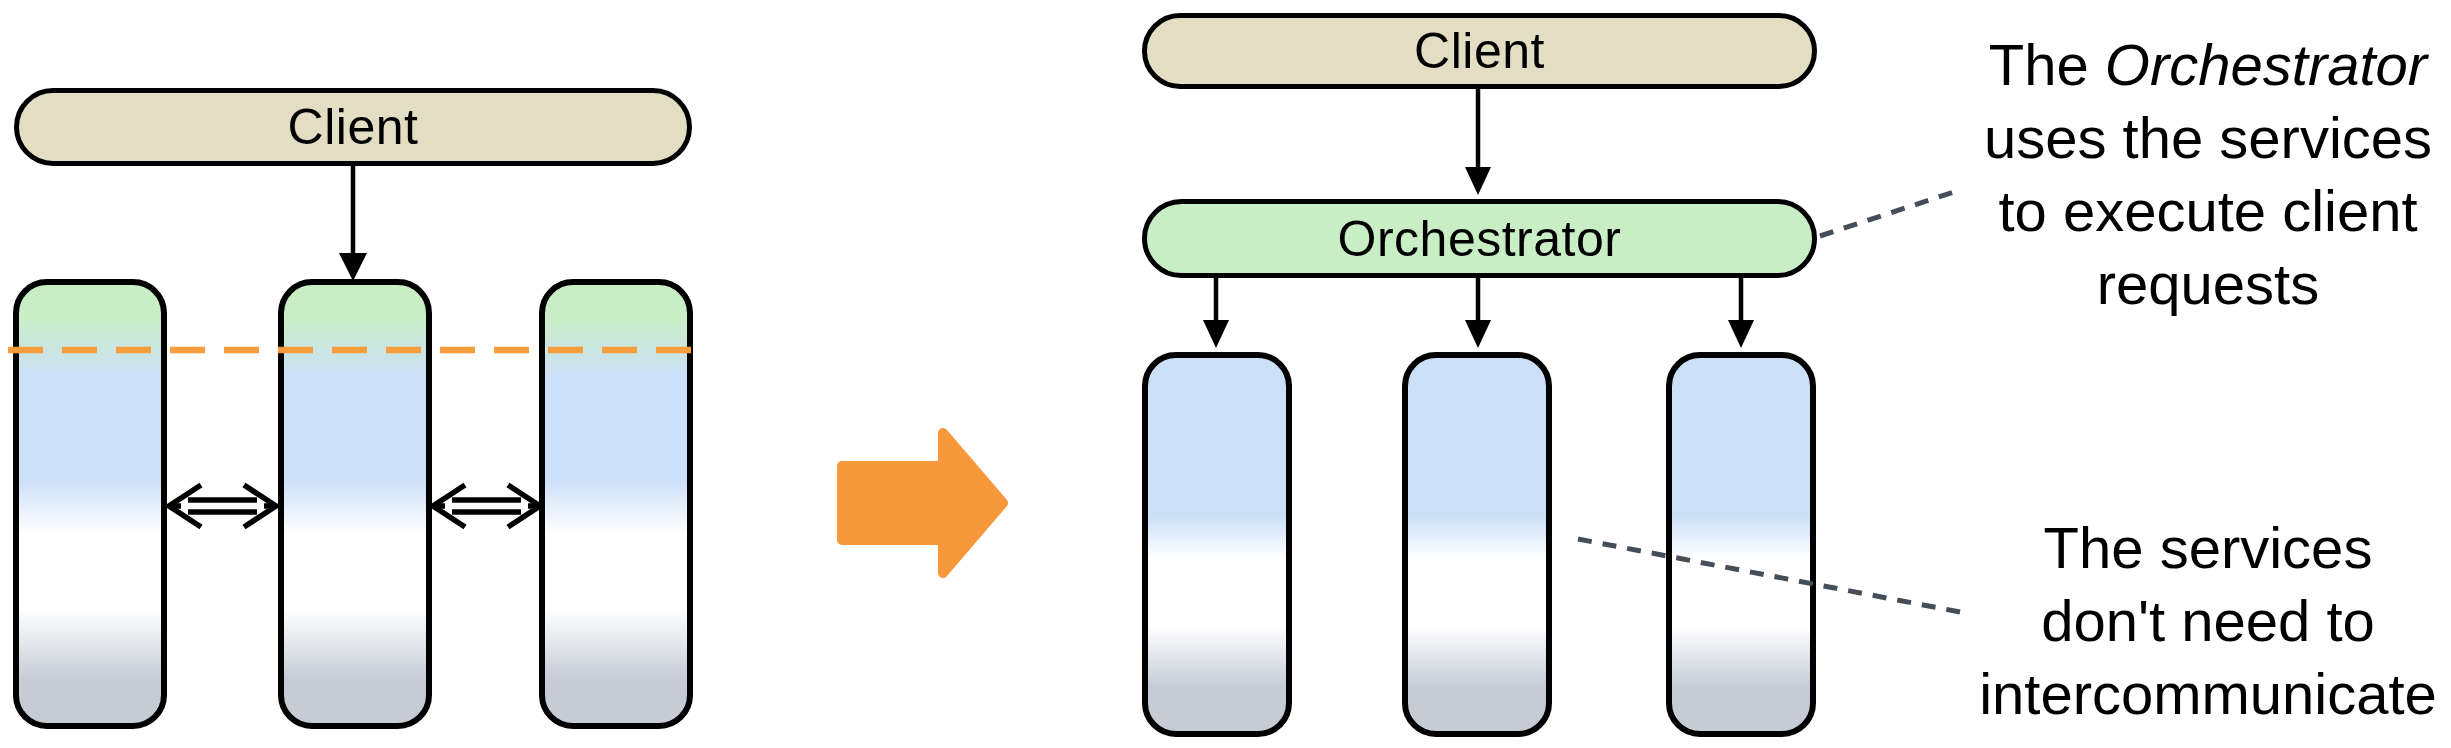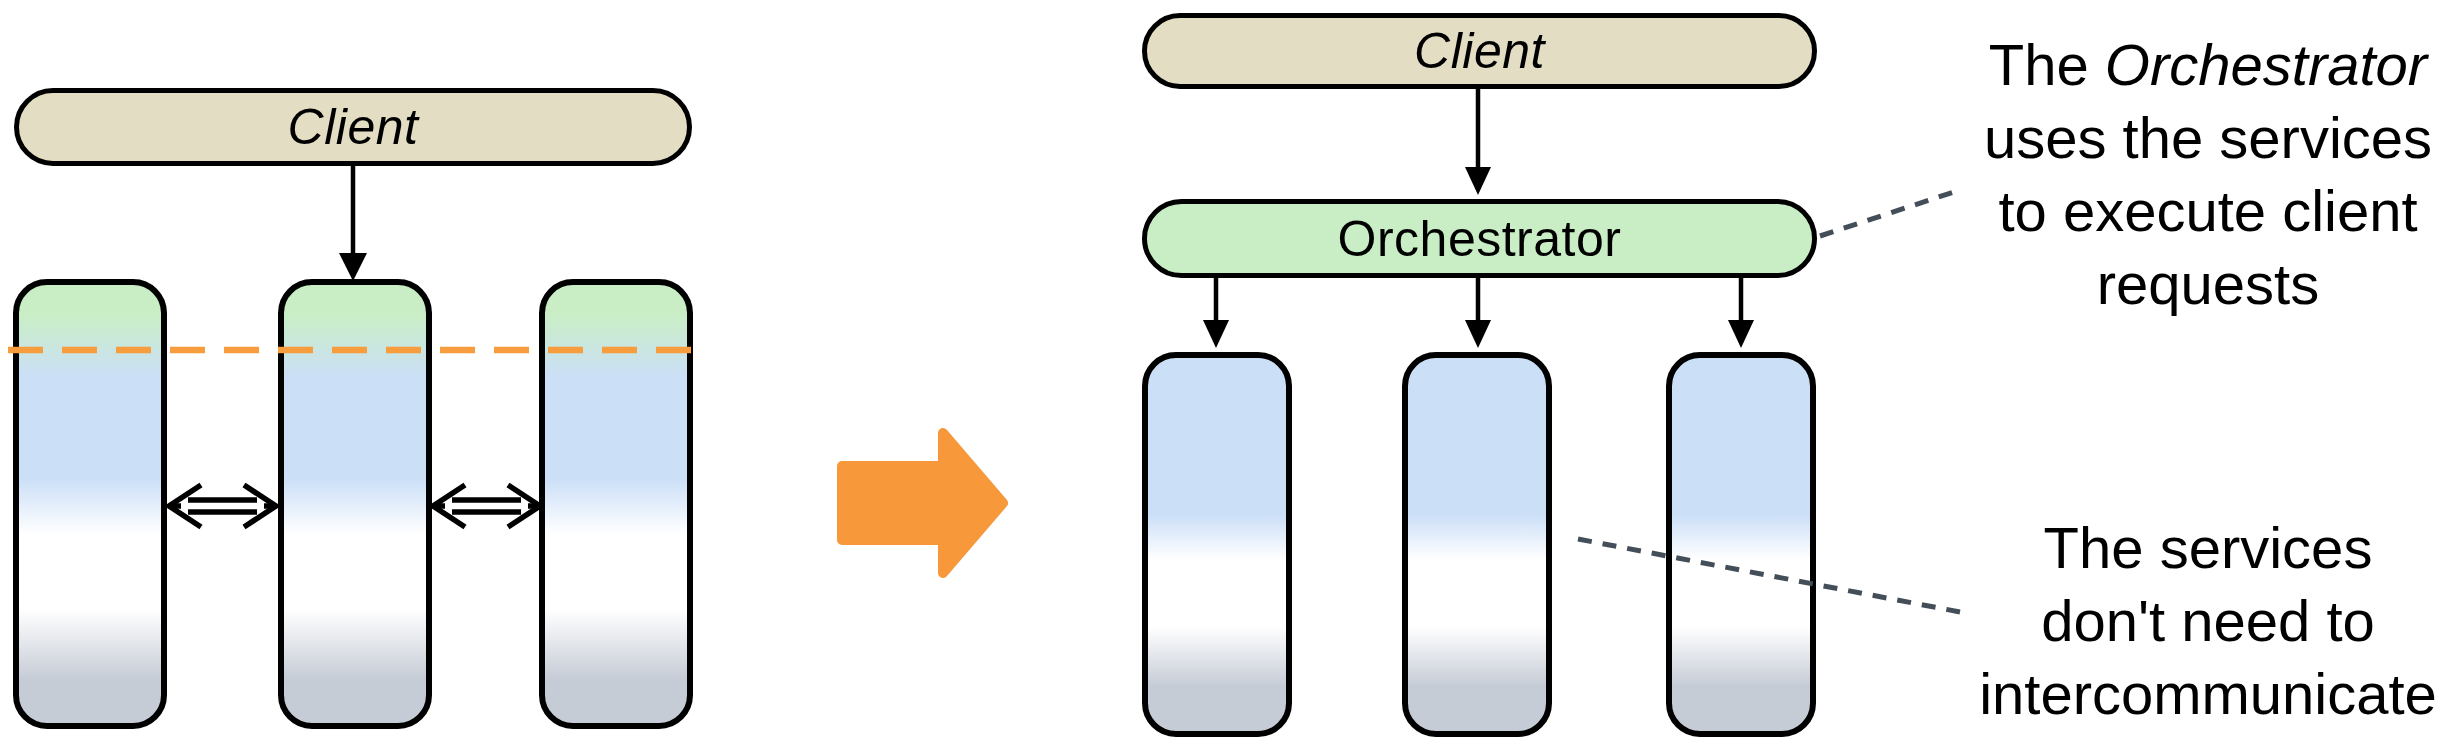--- a/index.html
+++ b/index.html
@@ -12,21 +12,21 @@
   }
   .pill{
     position:absolute;
     box-sizing:border-box;
     border:5px solid var(--outline,#000);
     border-radius:45px;
     display:flex;align-items:center;justify-content:center;
     font-size:50px;color:var(--text,#000);
     letter-spacing:0.5px;
   }
-  .pill.client{background:var(--client-fill,#e3dec3);font-style:italic;}
+  .pill.client{background:var(--client-fill,#e3dec3);}
   .pill.orchestrator{background:var(--orchestrator-fill,#c9eec6);}
   .service{
     position:absolute;
     box-sizing:border-box;
     border:6px solid var(--outline,#000);
     border-radius:34px;
   }
   .service.coupled{
     background:linear-gradient(180deg,
       var(--service-green,#c9eec6) 0%,

